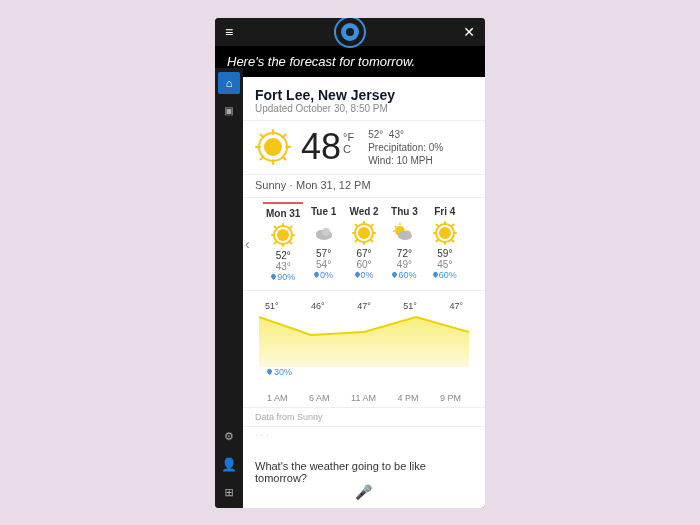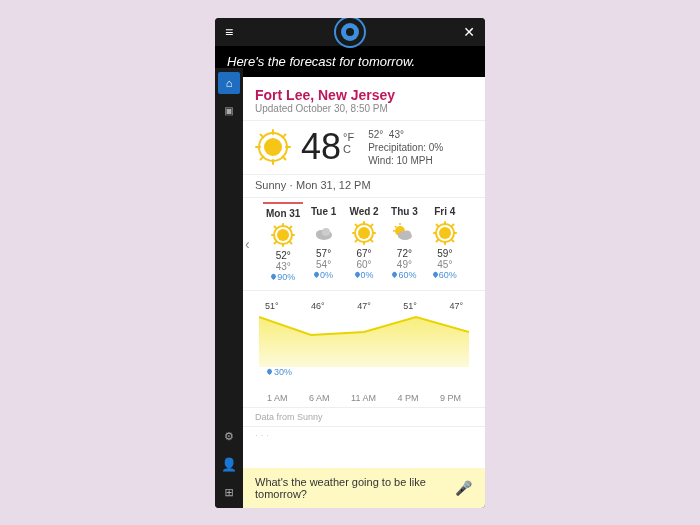--- a/index.html
+++ b/index.html
@@ -113,21 +113,21 @@
       overflow-y: auto;
       overflow-x: hidden;
     }
     .location-section {
       padding: 10px 12px 6px;
       border-bottom: 1px solid #eee;
     }
     .location-name {
       font-size: 14px;
       font-weight: 600;
-      color: #be185d;
+      color: #0f172a;
     }
     .location-updated {
       font-size: 10px;
       color: #888;
     }
     .current-weather {
       padding: 8px 12px;
       display: flex;
       align-items: center;
       gap: 10px;
@@ -261,23 +261,24 @@
       padding: 4px 12px;
       font-size: 9px;
       color: #aaa;
       border-bottom: 1px solid #eee;
     }
     .input-section {
       padding: 8px 12px;
       display: flex;
       align-items: center;
       justify-content: center;
-      background: #fef9c3;
+      background: #ffffff;
       flex-shrink: 0;
       margin-left: 28px;
+      flex-direction: column;
     }
     .user-query {
       font-size: 11px;
       color: #333;
       flex: 1;
     }
     .mic-icon {
       color: #888;
       font-size: 14px;
       cursor: pointer;

